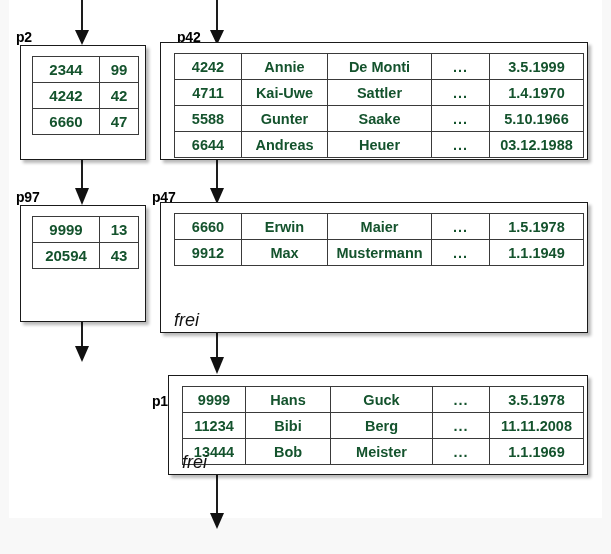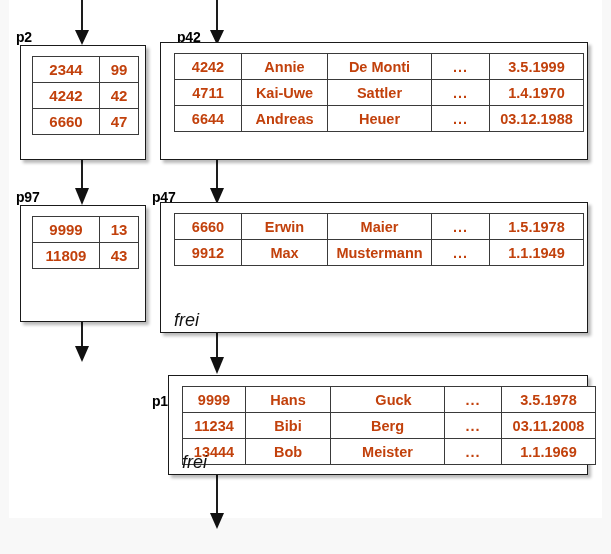--- a/index.html
+++ b/index.html
@@ -47,21 +47,21 @@
   table.grid {
     position: absolute;
     border-collapse: collapse;
     background: #ffffff;
     table-layout: fixed;
   }
   table.grid td {
     border: 1.3px solid #3a3a3a;
     text-align: center;
     font-size: 14.5px;
-    color: #c2410c;
+    color: #14532d;
     font-weight: bold;
     padding: 0;
     height: 25px;
     background: #ffffff;
     white-space: nowrap;
   }
   table.grid td.dots {
     font-weight: bold;
     letter-spacing: 1px;
   }
@@ -153,21 +153,21 @@
 
   <div class="node-label" style="left:16px; top:189px;">p97</div>
   <div class="node-box" style="left:20px; top:205px; width:126px; height:117px;"></div>
   <table class="grid dir" style="left:32px; top:216px; width:104px;">
     <tbody>
         <tr>
       <td style="width:66px;">9999</td>
       <td style="width:38px;">13</td>
     </tr>
     <tr>
-      <td>11809</td>
+      <td>20594</td>
       <td>43</td>
     </tr>
   </tbody>
     </table>
 
   <div class="node-label" style="left:164px; top:29px;margin-left:13px;">p42</div>
   <div class="node-box" style="left:160px; top:42px; width:428px; height:118px;"></div>
   <table class="grid data" style="left:174px; top:53px; width:404px;">
     <tbody>
         <tr>
@@ -178,20 +178,27 @@
       <td style="width:93px;">3.5.1999</td>
     </tr>
     <tr>
       <td>4711</td>
       <td>Kai-Uwe</td>
       <td>Sattler</td>
       <td class="dots">...</td>
       <td>1.4.1970</td>
     </tr>
     <tr>
+      <td>5588</td>
+      <td>Gunter</td>
+      <td>Saake</td>
+      <td class="dots">...</td>
+      <td>5.10.1966</td>
+    </tr>
+    <tr>
       <td>6644</td>
       <td>Andreas</td>
       <td>Heuer</td>
       <td class="dots">...</td>
       <td>03.12.1988</td>
     </tr>
   </tbody>
     </table>
 
   <div class="node-label" style="left:152px; top:189px;">p47</div>
@@ -216,30 +223,30 @@
     </table>
   <div class="frei" style="left:174px; top:310px;">frei</div>
 
   <div class="node-label" style="left:152px; top:362px;margin-top:31px;">p13</div>
   <div class="node-box" style="left:168px; top:375px; width:420px; height:100px;"></div>
   <table class="grid data" style="left:182px; top:386px; width:396px;">
     <tbody>
         <tr>
       <td style="width:62px;">9999</td>
       <td style="width:84px;">Hans</td>
-      <td style="width:101px;padding-left:12px;">Guck</td>
+      <td style="width:101px;">Guck</td>
       <td style="width:56px;" class="dots">...</td>
       <td style="width:93px;">3.5.1978</td>
     </tr>
     <tr>
       <td>11234</td>
       <td>Bibi</td>
       <td>Berg</td>
       <td class="dots">...</td>
-      <td>03.11.2008</td>
+      <td>11.11.2008</td>
     </tr>
     <tr>
       <td>13444</td>
       <td>Bob</td>
       <td>Meister</td>
       <td class="dots">...</td>
       <td>1.1.1969</td>
     </tr>
   </tbody>
     </table>

